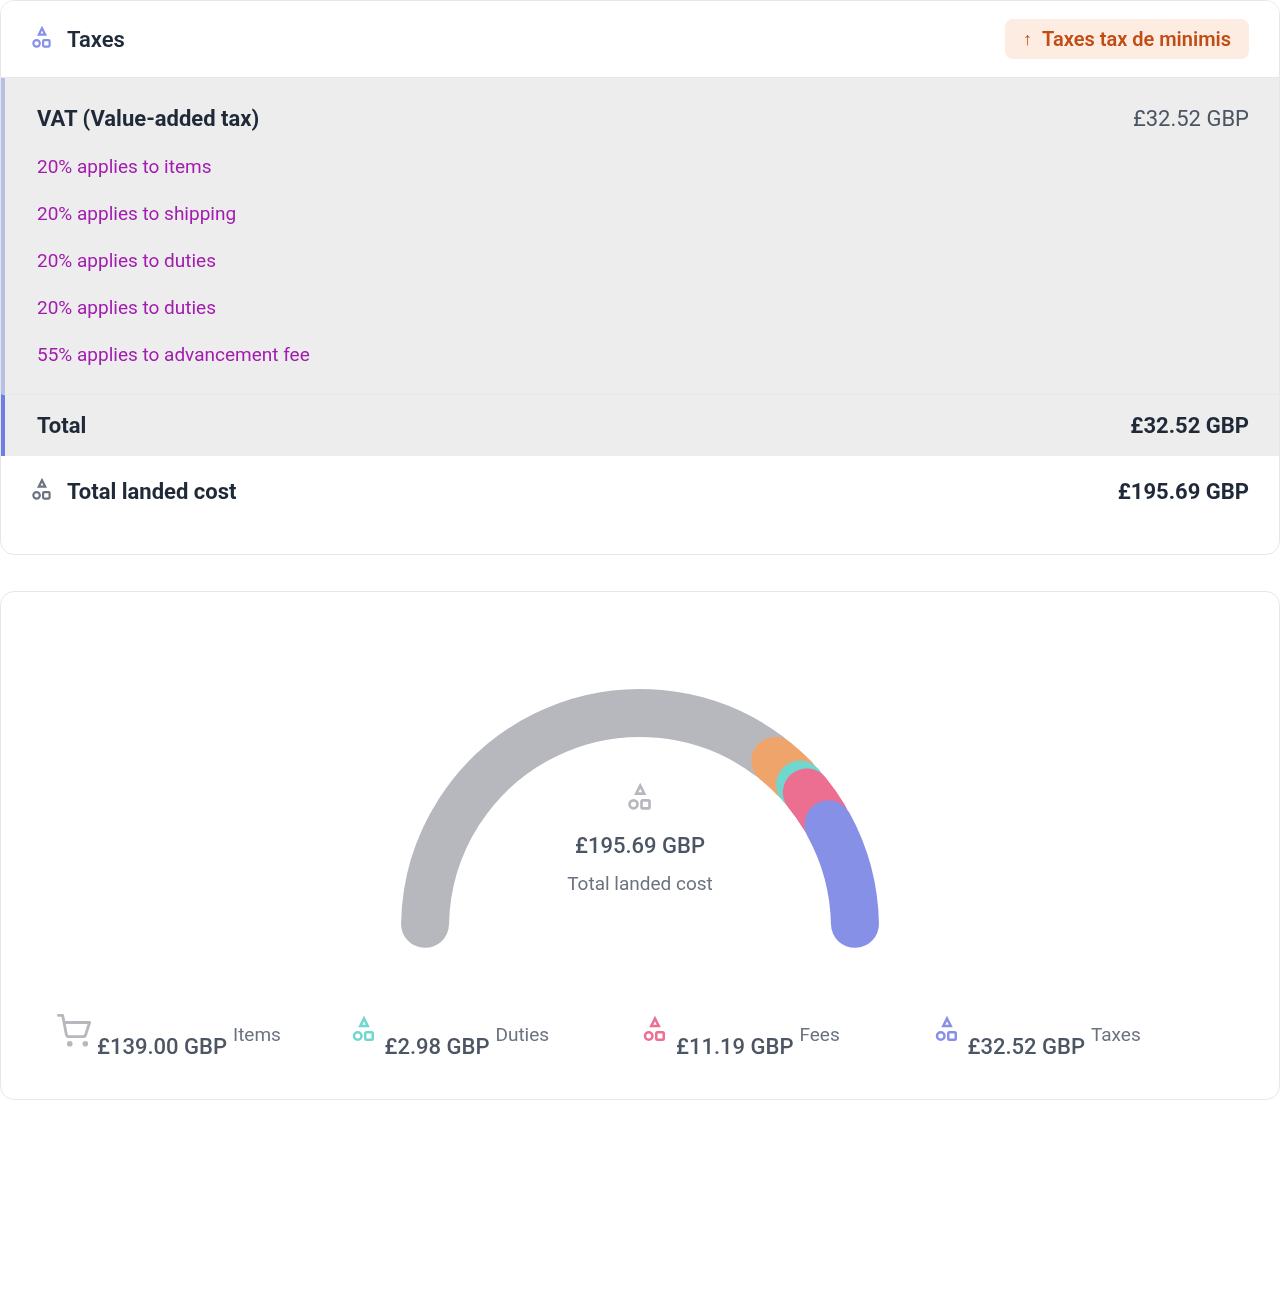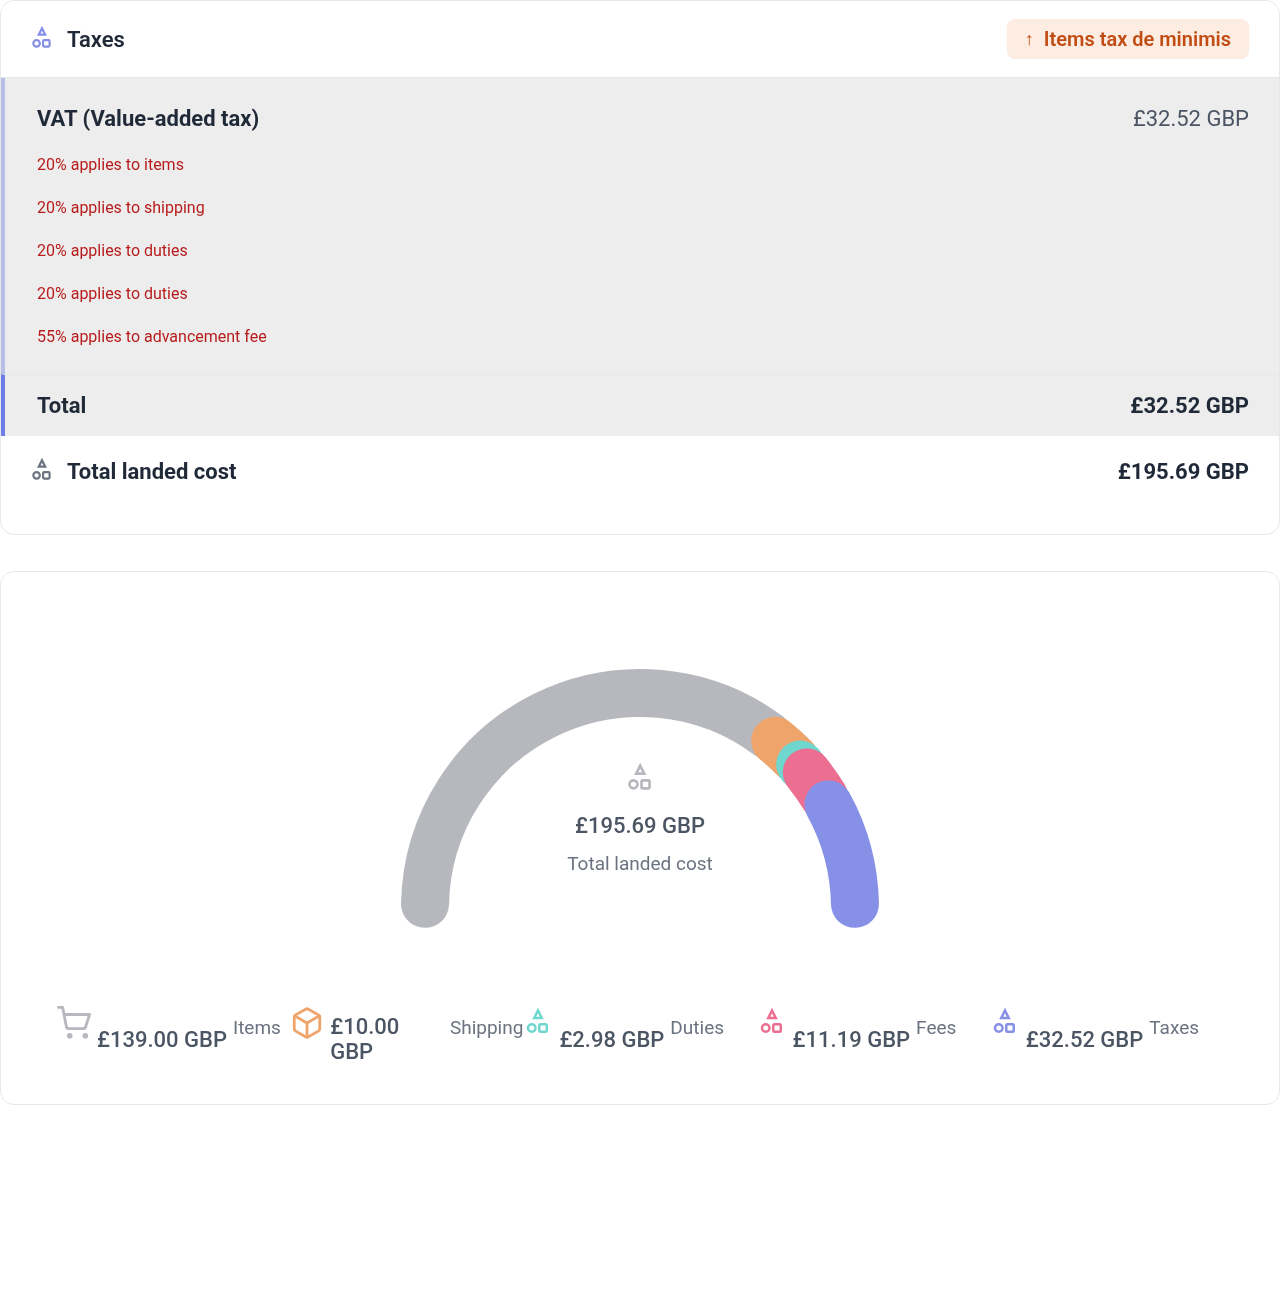--- a/index.html
+++ b/index.html
@@ -59,21 +59,21 @@
     padding: 28px 30px 28px 32px;
     border-left: 4px solid #b7bfe6;
   }
   .vat-inner {
     display: flex;
     align-items: flex-start;
     justify-content: space-between;
   }
   .vat-lines { display: flex; flex-direction: column; gap: 24px; }
   .vat-title { font-size: 22px; font-weight: 700; color: #1f2937; }
-  .vat-line { font-size: 16px; color: #b91c1c; }
+  .vat-line { font-size: 19px; color: #a21caf; }
   .vat-amount { font-size: 22px; color: #4b5563; }
 
   .total-row {
     position: relative;
     display: flex;
     align-items: center;
     justify-content: space-between;
     background: #ededed;
     padding: 18px 30px 18px 32px;
     border-top: 1px solid #e5e7eb;
@@ -147,21 +147,21 @@
       <span class="icon-slot">
         <svg class="shapes-icon" viewBox="0 0 24 24" fill="none" stroke="#8690e6" stroke-width="2">
           <polygon points="12,2 15,8 9,8"></polygon>
           <circle cx="7" cy="16" r="3"></circle>
           <rect x="13" y="13" width="6" height="6" rx="1"></rect>
         </svg>
       </span>
       <span class="title">Taxes</span>
       <span class="demin-badge">
         <span class="arrow">↑</span>
-        <span>Items tax de minimis</span>
+        <span>Taxes tax de minimis</span>
       </span>
     </div>
 
     <div class="vat-block">
       <div class="vat-inner">
         <div class="vat-lines">
           <div class="vat-title">VAT (Value-added tax)</div>
           <div class="vat-line">20% applies to items</div>
           <div class="vat-line">20% applies to shipping</div>
           <div class="vat-line">20% applies to duties</div>
@@ -222,31 +222,20 @@
           <svg width="34" height="34" viewBox="0 0 24 24" fill="none" stroke="#b6b8be" stroke-width="2" stroke-linecap="round" stroke-linejoin="round">
             <circle cx="9" cy="21" r="1"></circle>
               <circle cx="20" cy="21" r="1"></circle>
             <path d="M1 1h3l2.6 13.4a2 2 0 0 0 2 1.6h9.7a2 2 0 0 0 2-1.6L23 6H6"></path>
           </svg>
         </span>
         <div class="lv">£139.00 GBP</div>
         <div class="ll">Items</div>
       </div>
 
-      <div class="legend-item">
-        <span>
-          <svg width="34" height="34" viewBox="0 0 24 24" fill="none" stroke="#efa46c" stroke-width="2" stroke-linecap="round" stroke-linejoin="round">
-            <path d="M21 16V8a2 2 0 0 0-1-1.73l-7-4a2 2 0 0 0-2 0l-7 4A2 2 0 0 0 3 8v8a2 2 0 0 0 1 1.73l7 4a2 2 0 0 0 2 0l7-4A2 2 0 0 0 21 16z"></path>
-            <polyline points="3.27 6.96 12 12.01 20.73 6.96"></polyline>
-            <line x1="12" y1="22.08" x2="12" y2="12"></line>
-          </svg>
-        </span>
-        <div class="lv">£10.00 GBP</div>
-        <div class="ll">Shipping</div>
-      </div>
 
       <div class="legend-item">
         <span>
           <svg width="30" height="30" viewBox="0 0 24 24" fill="none" stroke="#70d7cf" stroke-width="2">
             <polygon points="12,2 15,8 9,8"></polygon>
               <circle cx="7" cy="16" r="3"></circle>
               <rect x="13" y="13" width="6" height="6" rx="1"></rect>
           </svg>
         </span>
         <div class="lv">£2.98 GBP</div>

